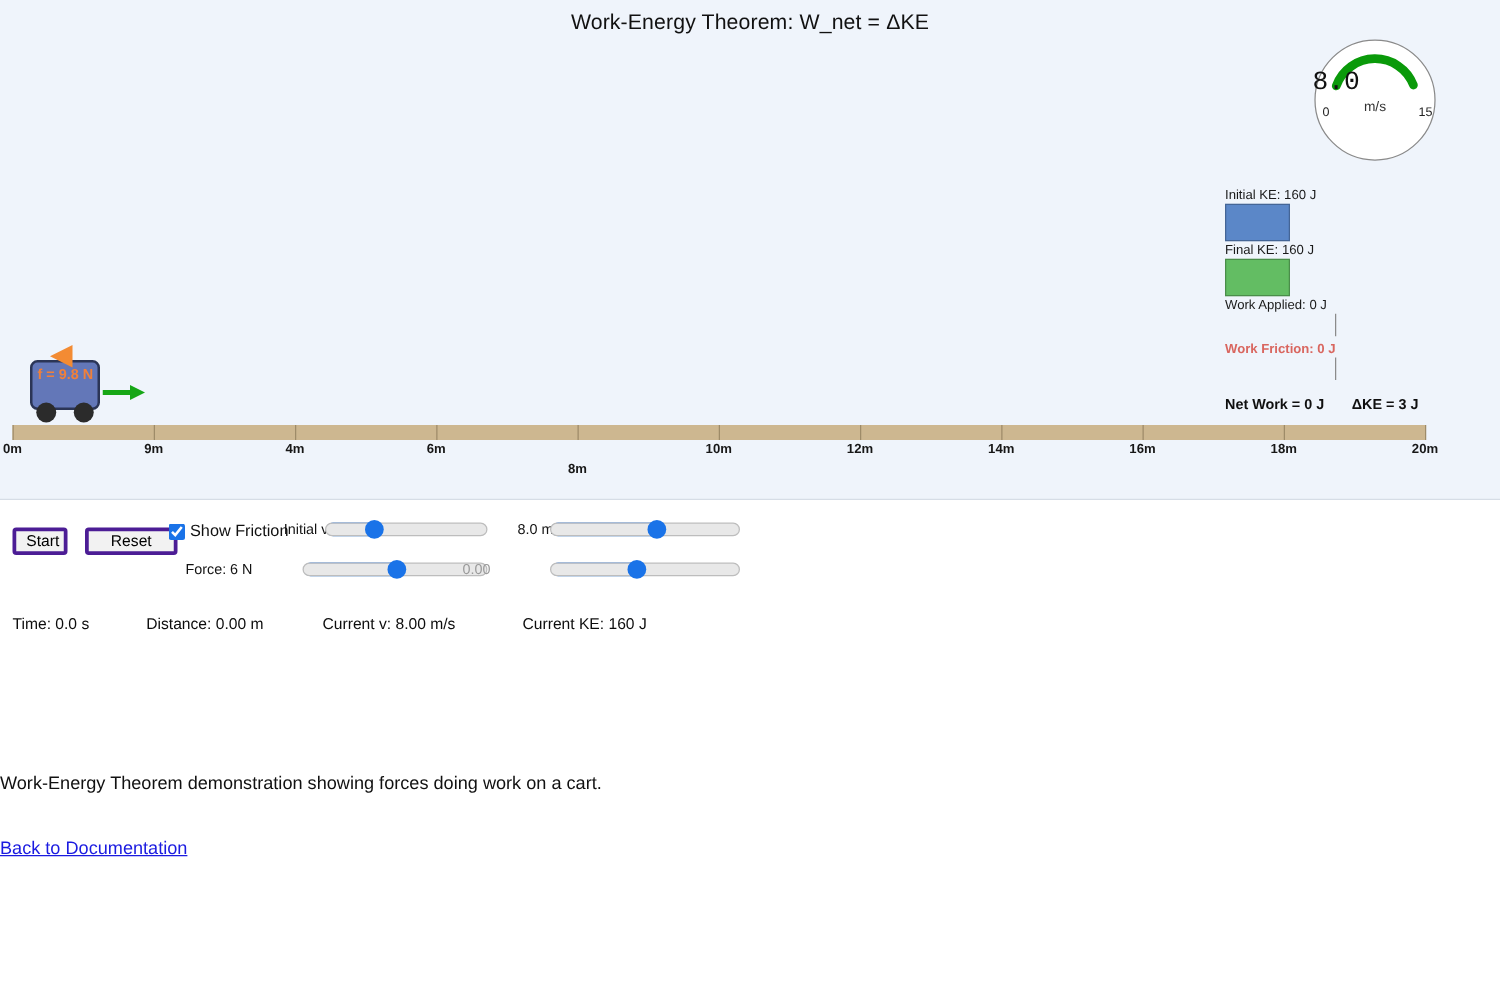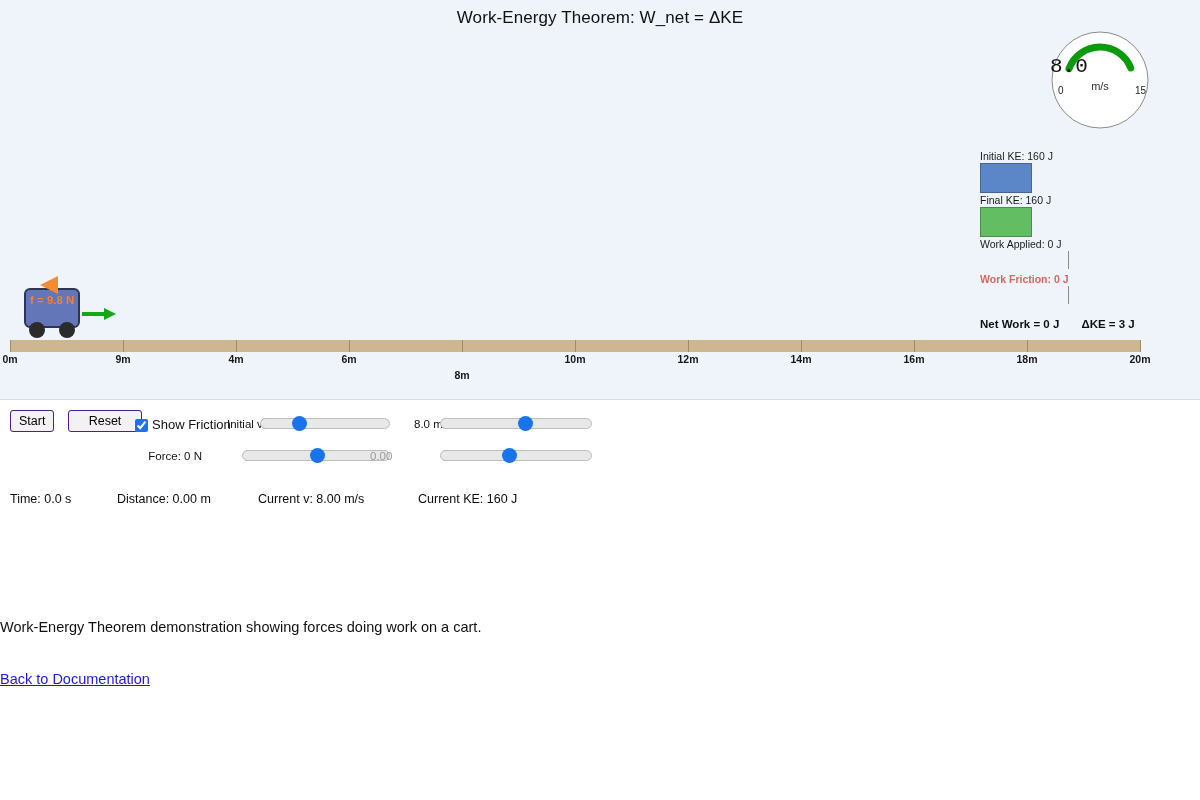--- a/index.html
+++ b/index.html
@@ -173,28 +173,28 @@
     position: absolute;
     left: 0; top: 410px;
     width: 1200px;
   }
   .control-row {
     position: relative;
     height: 32px;
   }
   button.ctrl-btn {
     position: absolute;
-    top: 0;
+    top: 12px;
     height: 22px;
     padding: 1px 8px 2px 8px;
     font-family: "Liberation Sans", sans-serif;
     font-size: 12.5px;
     color: #000000;
     background: #f2f2f2;
-    border: 1px solid #4c1d95;
+    border: 3px solid #4c1d95;
     border-radius: 3px;
     cursor: pointer;
   }
   #btn-start { left: 10px; width: 44px; }
   #btn-reset { left: 68px; width: 74px; }
 
   #chk-friction {
     position: absolute;
     left: 135px; top: 9px;
     width: 13px; height: 13px;
@@ -400,21 +400,21 @@
 
     <span class="slider-value" style="left:394px; top:8px;">8.0 m/s</span>
 
     <div class="slider-wrap" style="left:440px; top:6px; width:152px; height:15px;">
       <div class="slider-fill" id="fill-mass" style="width: 91.5px;"></div>
       <input type="range" class="sl" id="sl-mass" min="0" max="100" style="left: 0px; top: 0px; width: 152px;" value="57">
     </div>
   </div>
 
   <div class="control-row">
-    <span class="slider-label" style="left:100px; top:8px; width:102px;">Force: 0 N</span>
+    <span class="slider-label" style="left:100px; top:8px; width:102px;">Force: 6 N</span>
 
     <div class="slider-wrap" style="left:242px; top:6px; width:148px; height:15px;">
       <div class="slider-fill" id="fill-force" style="width: 80.46px;"></div>
       <input type="range" class="sl" id="sl-force" min="0" max="100" style="left: 0px; top: 0px; width: 148px;" value="51">
     </div>
 
     <span class="slider-value" style="left:350px; top:8px; color:#9a9a9a;">0.00</span>
 
     <div class="slider-wrap" style="left:440px; top:6px; width:152px; height:15px;">
       <div class="slider-fill" id="fill-friction" style="width: 73.5px;"></div>

